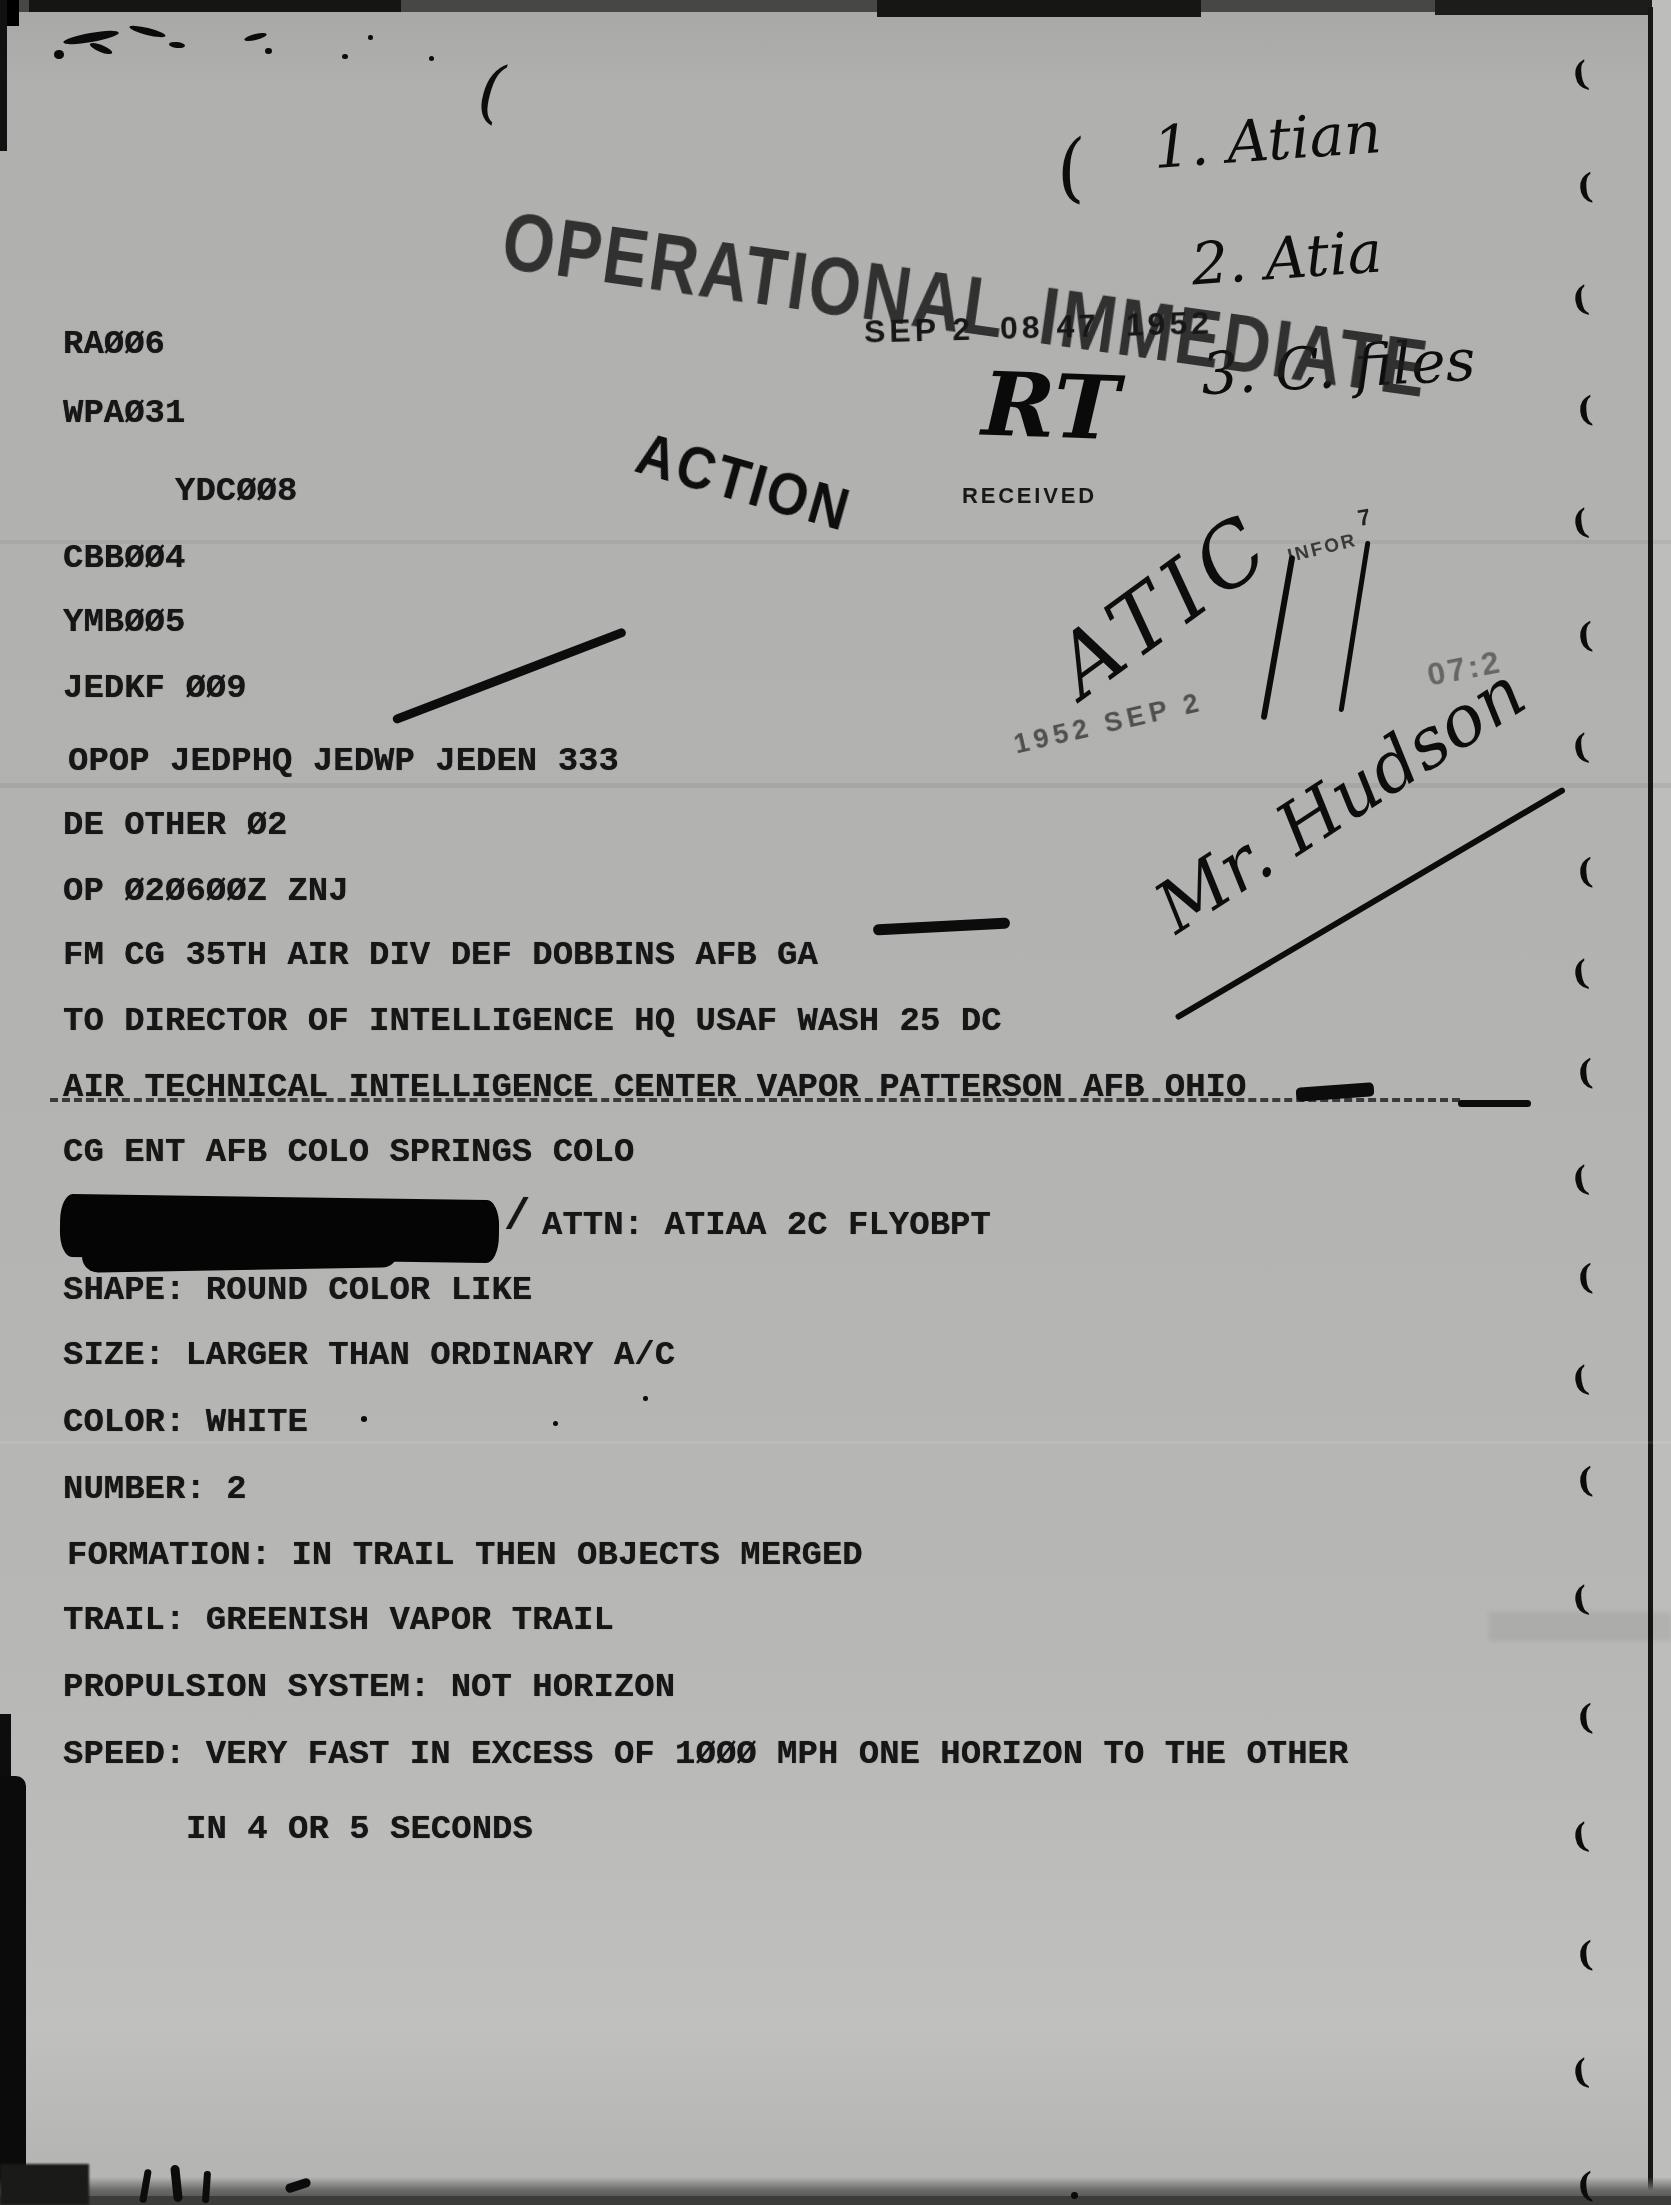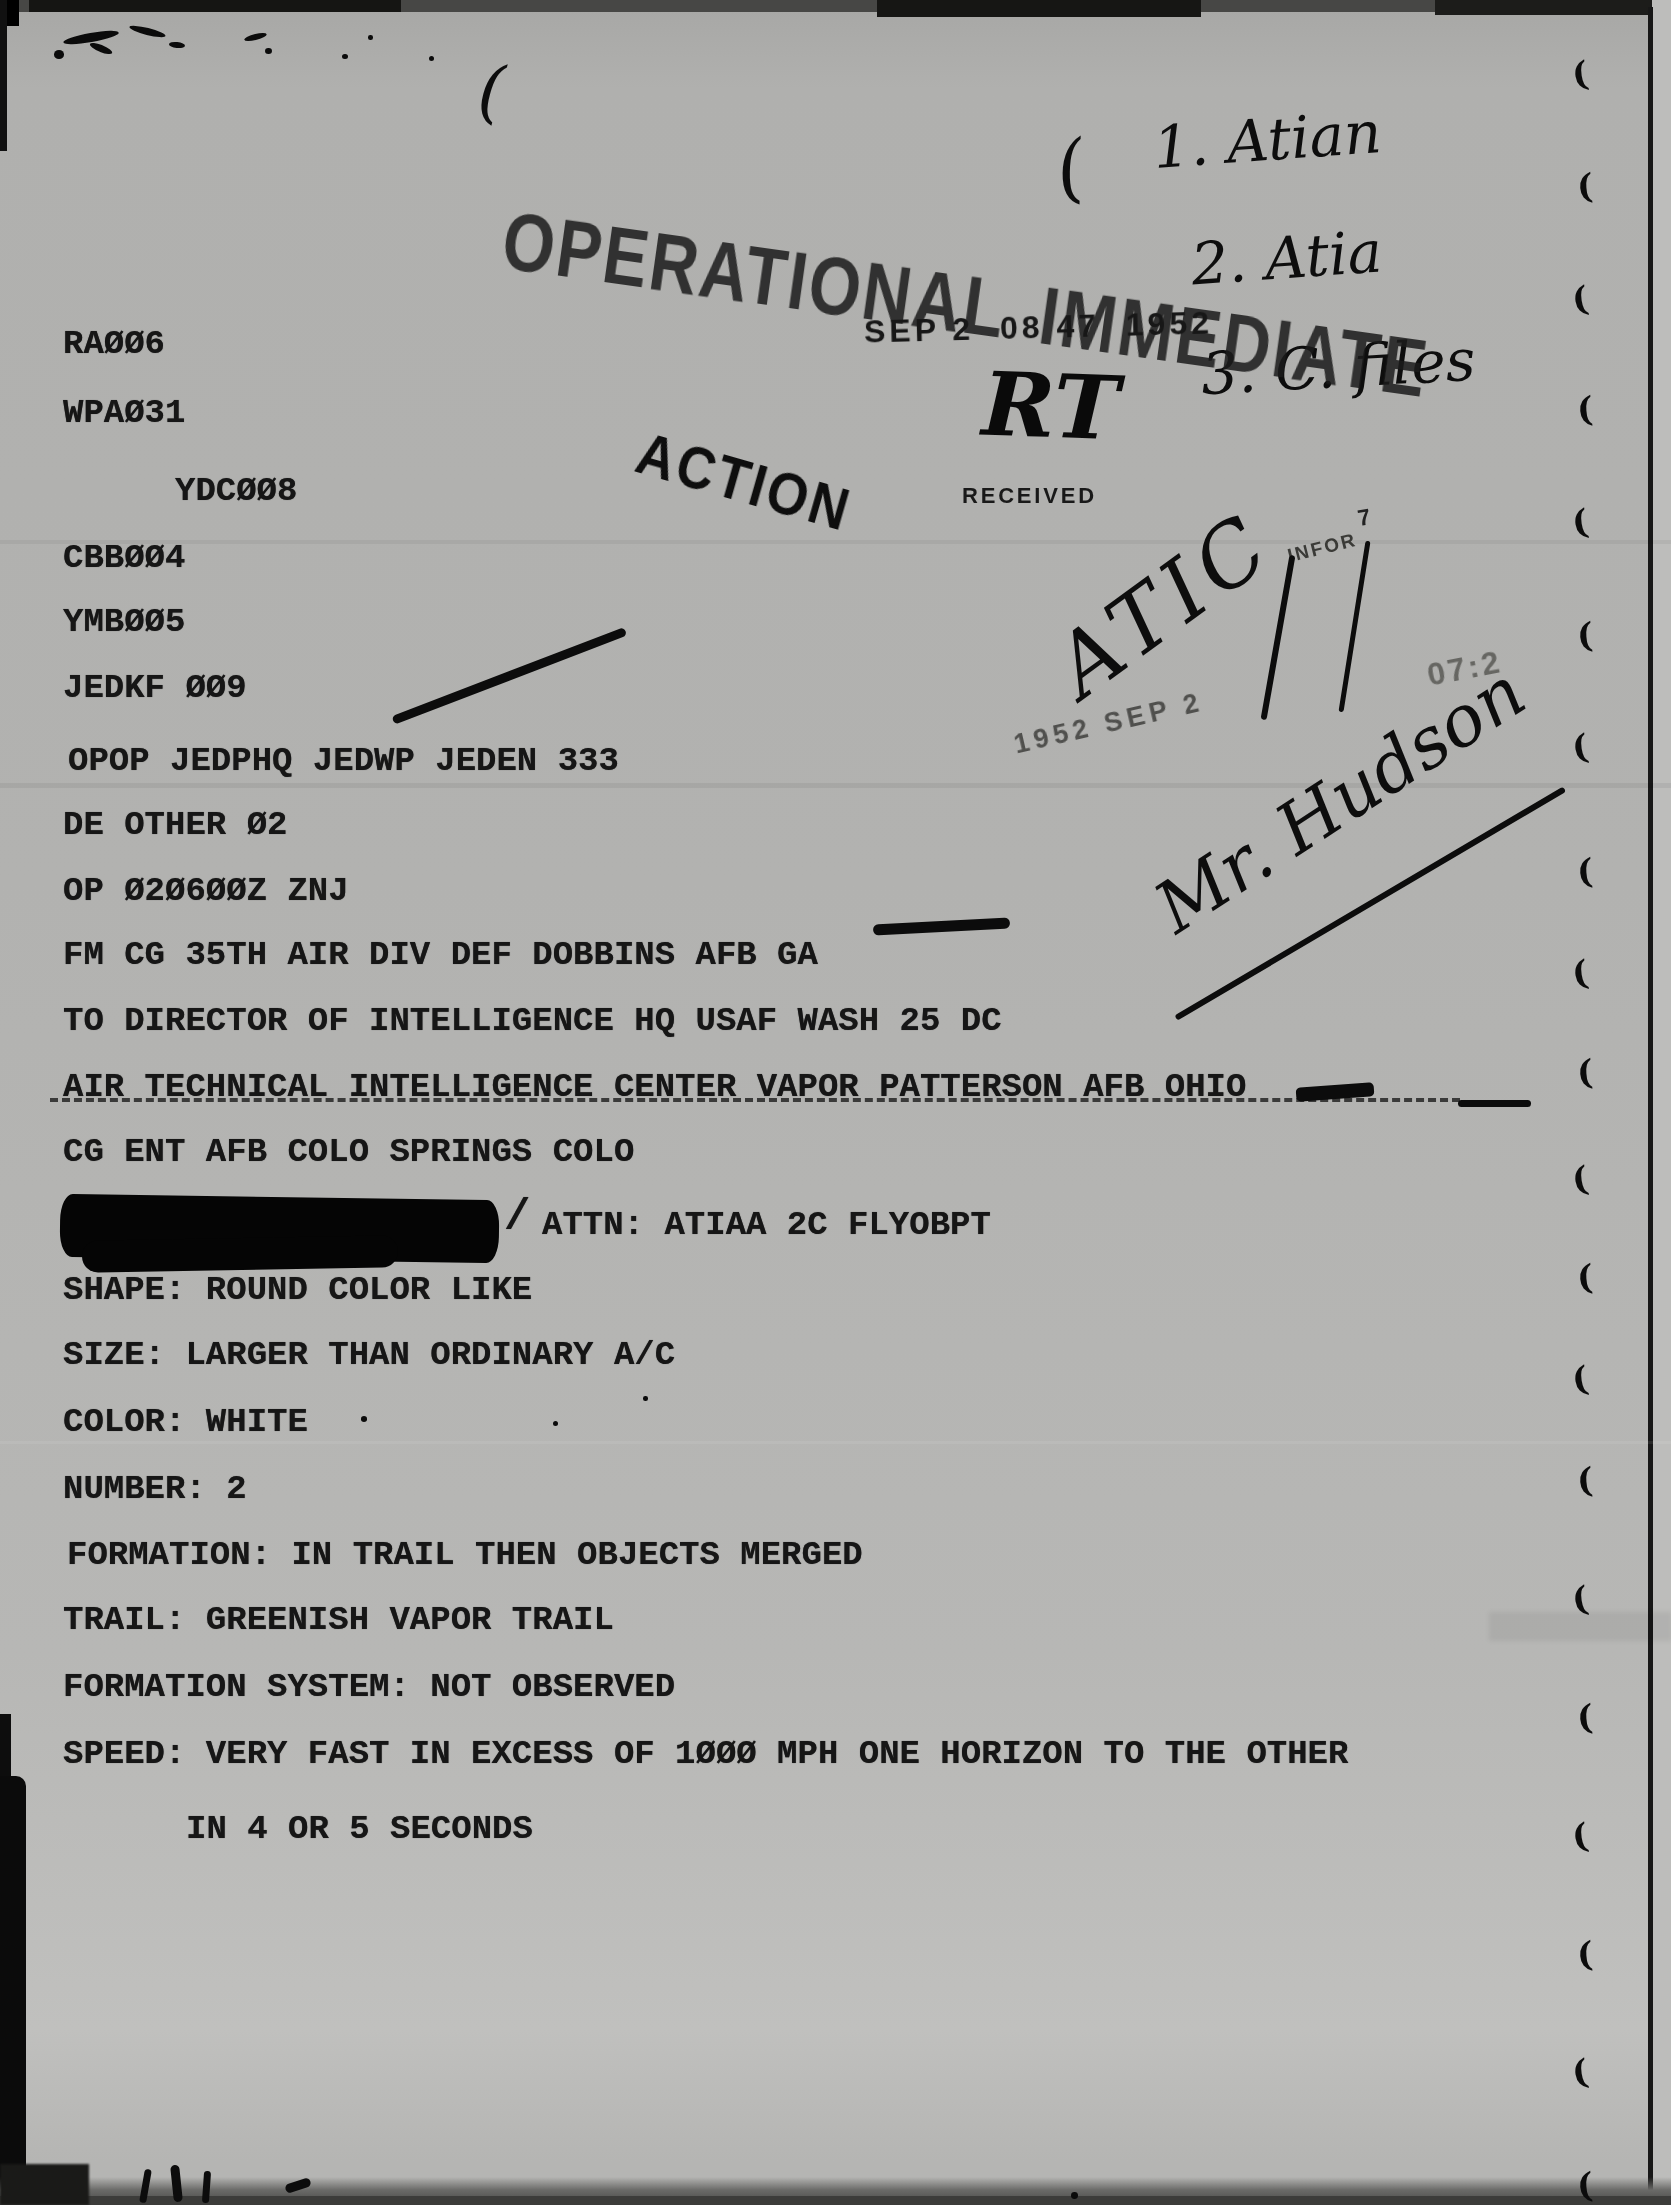--- a/index.html
+++ b/index.html
@@ -110,21 +110,21 @@
       <div class="tt" style="left: 63px; top: 1003px;">TO DIRECTOR OF INTELLIGENCE HQ USAF WASH 25 DC</div>
       <div class="tt" style="left: 63px; top: 1069px;">AIR TECHNICAL INTELLIGENCE CENTER VAPOR PATTERSON AFB OHIO</div>
       <div class="tt" style="left: 63px; top: 1134px;">CG ENT AFB COLO SPRINGS COLO</div>
       <div class="tt" style="left: 542px; top: 1207px;">ATTN: ATIAA 2C FLYOBPT</div>
       <div class="tt" style="left: 63px; top: 1272px;">SHAPE: ROUND COLOR LIKE</div>
       <div class="tt" style="left: 63px; top: 1337px;">SIZE: LARGER THAN ORDINARY A/C</div>
       <div class="tt" style="left: 63px; top: 1404px;">COLOR: WHITE</div>
       <div class="tt" style="left: 63px; top: 1471px;">NUMBER: 2</div>
       <div class="tt" style="left: 67px; top: 1537px;">FORMATION: IN TRAIL THEN OBJECTS MERGED</div>
       <div class="tt" style="left: 63px; top: 1602px;">TRAIL: GREENISH VAPOR TRAIL</div>
-      <div class="tt" style="left: 63px; top: 1669px;">FORMATION SYSTEM: NOT OBSERVED</div>
+      <div class="tt" style="left: 63px; top: 1669px;">PROPULSION SYSTEM: NOT HORIZON</div>
       <div class="tt" style="left: 63px; top: 1736px;">SPEED: VERY FAST IN EXCESS OF 1ØØØ MPH ONE HORIZON TO THE OTHER</div>
       <div class="tt" style="left: 186px; top: 1811px;">IN 4 OR 5 SECONDS</div>
     </div>
 
   <div id="marks">
       <div class="mark" style="left: 1572px; top: 54px; transform: rotate(-9deg);">(</div>
       <div class="mark" style="left: 1577px; top: 166px; transform: rotate(-4deg);">(</div>
       <div class="mark" style="left: 1572px; top: 279px; transform: rotate(-9deg);">(</div>
       <div class="mark" style="left: 1577px; top: 389px; transform: rotate(-4deg);">(</div>
       <div class="mark" style="left: 1572px; top: 502px; transform: rotate(-9deg);">(</div>

